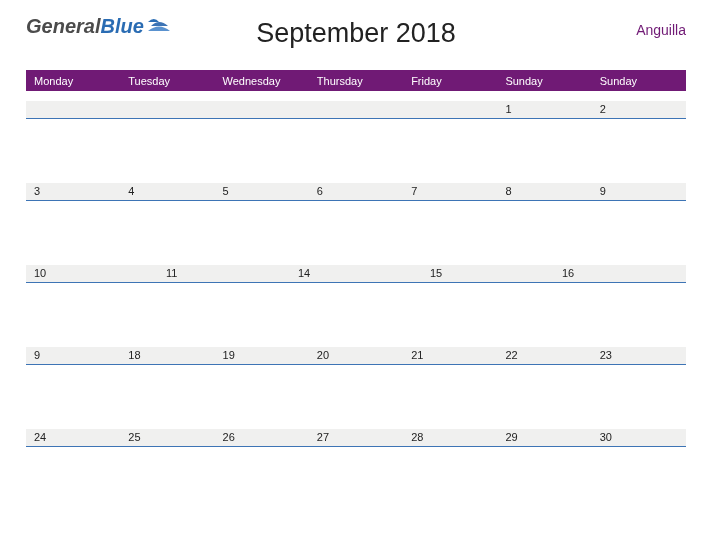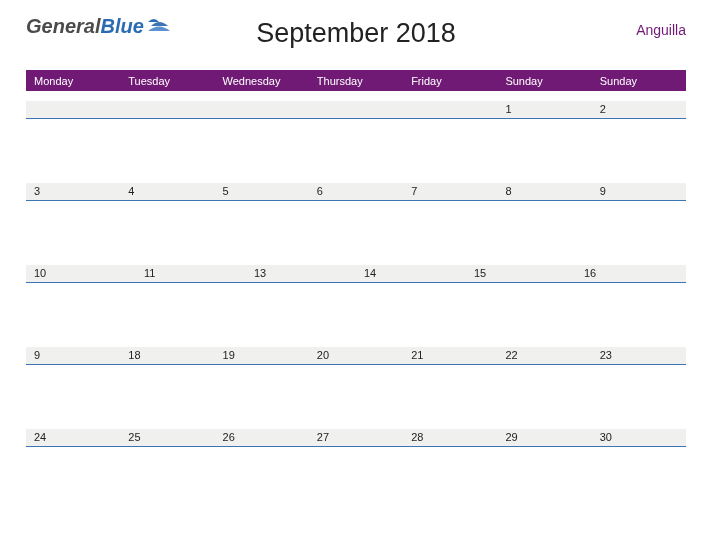--- a/index.html
+++ b/index.html
@@ -158,23 +158,20 @@
 </div>
 
 <div class="week">
   <div class="day">
       <div class="daynum-row">10</div>
     </div>
   <div class="day">
       <div class="daynum-row">11</div>
     </div>
   <div class="day">
-      <div class="daynum-row">13</div>
-    </div>
-  <div class="day">
       <div class="daynum-row">14</div>
     </div>
   <div class="day">
       <div class="daynum-row">15</div>
     </div>
   <div class="day">
       <div class="daynum-row">16</div>
     </div>
 </div>
 

